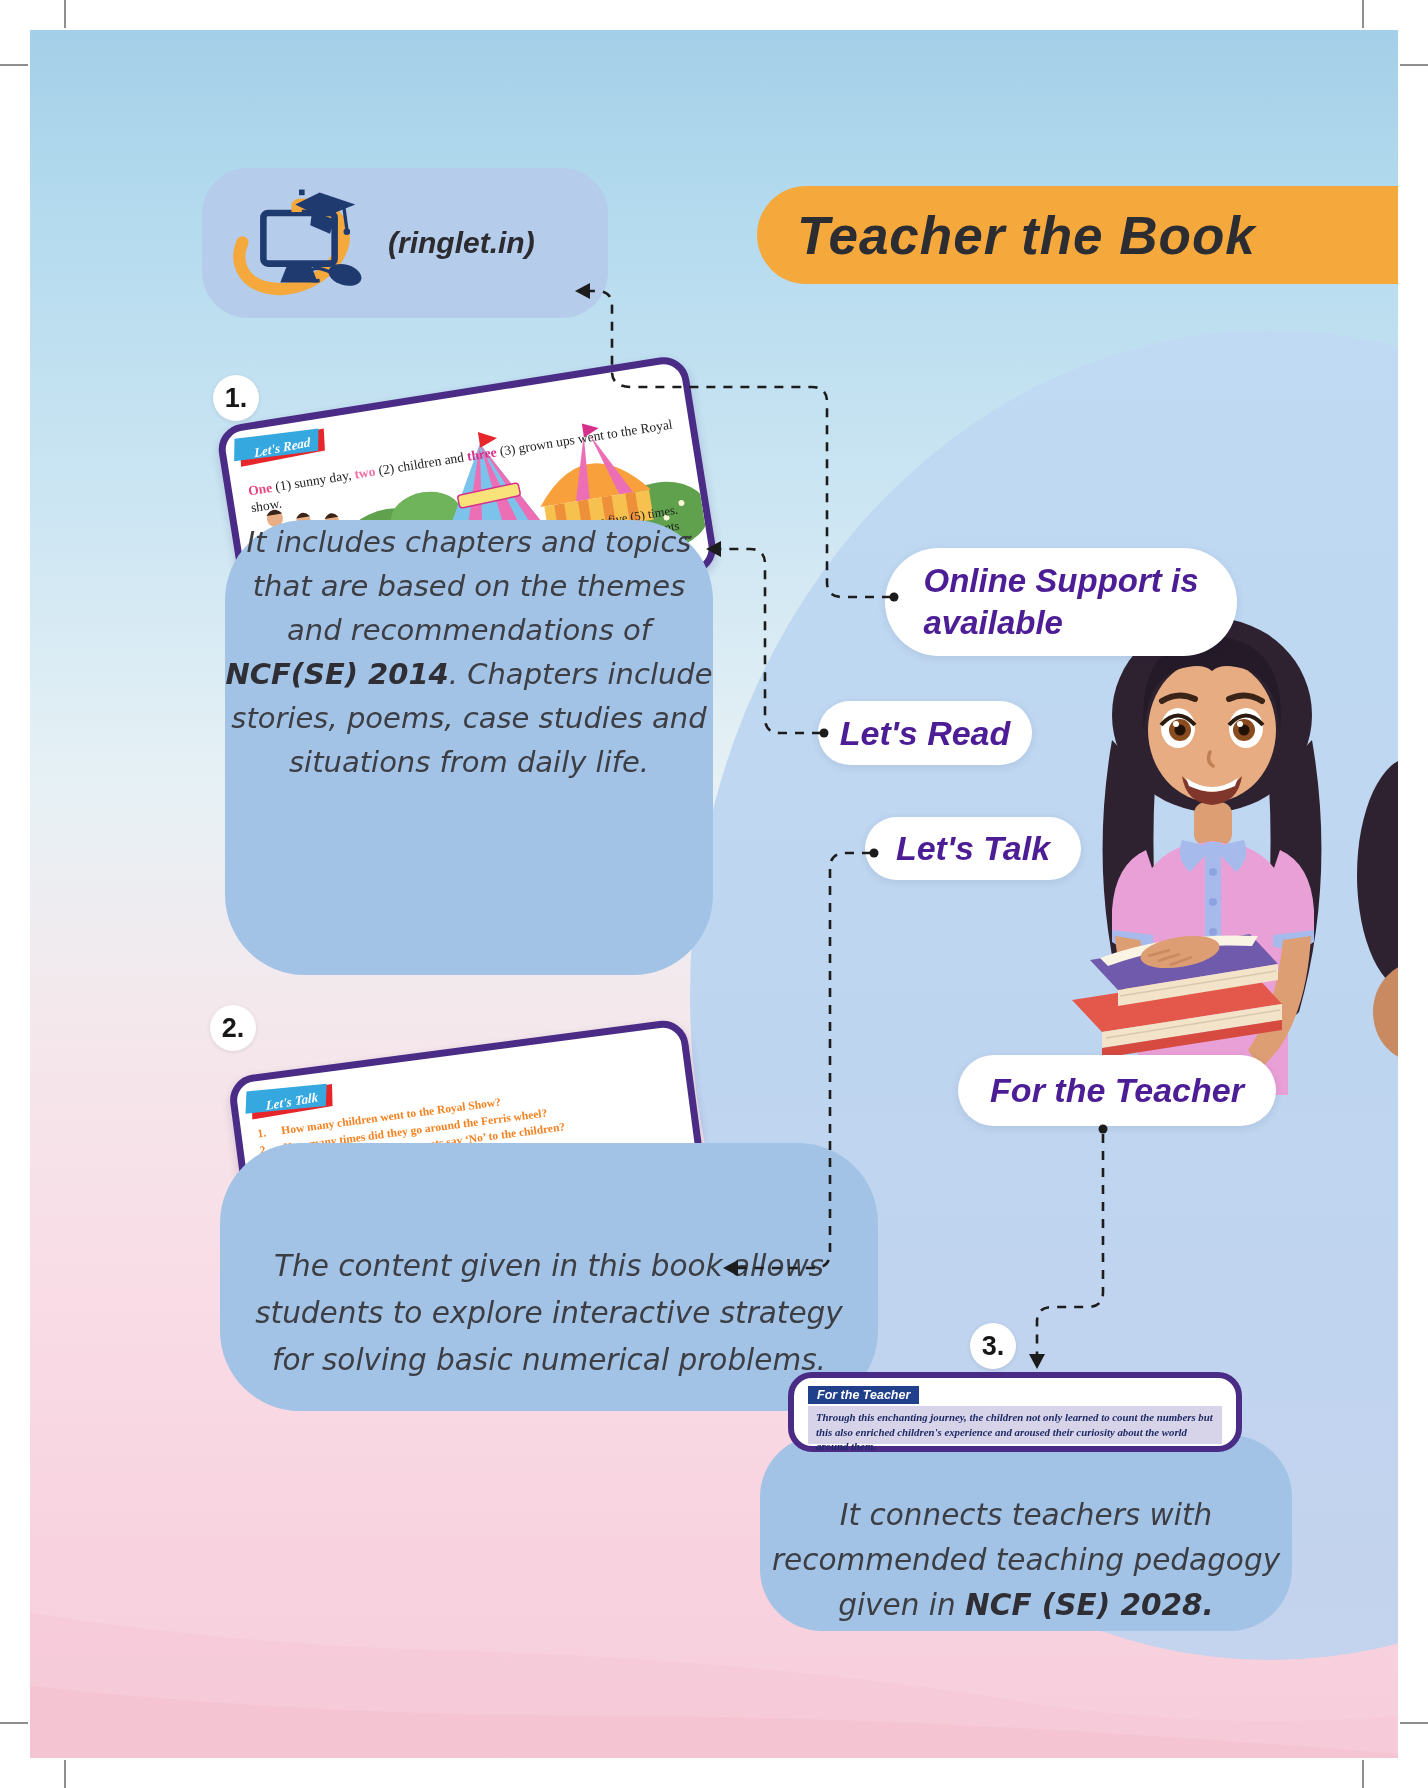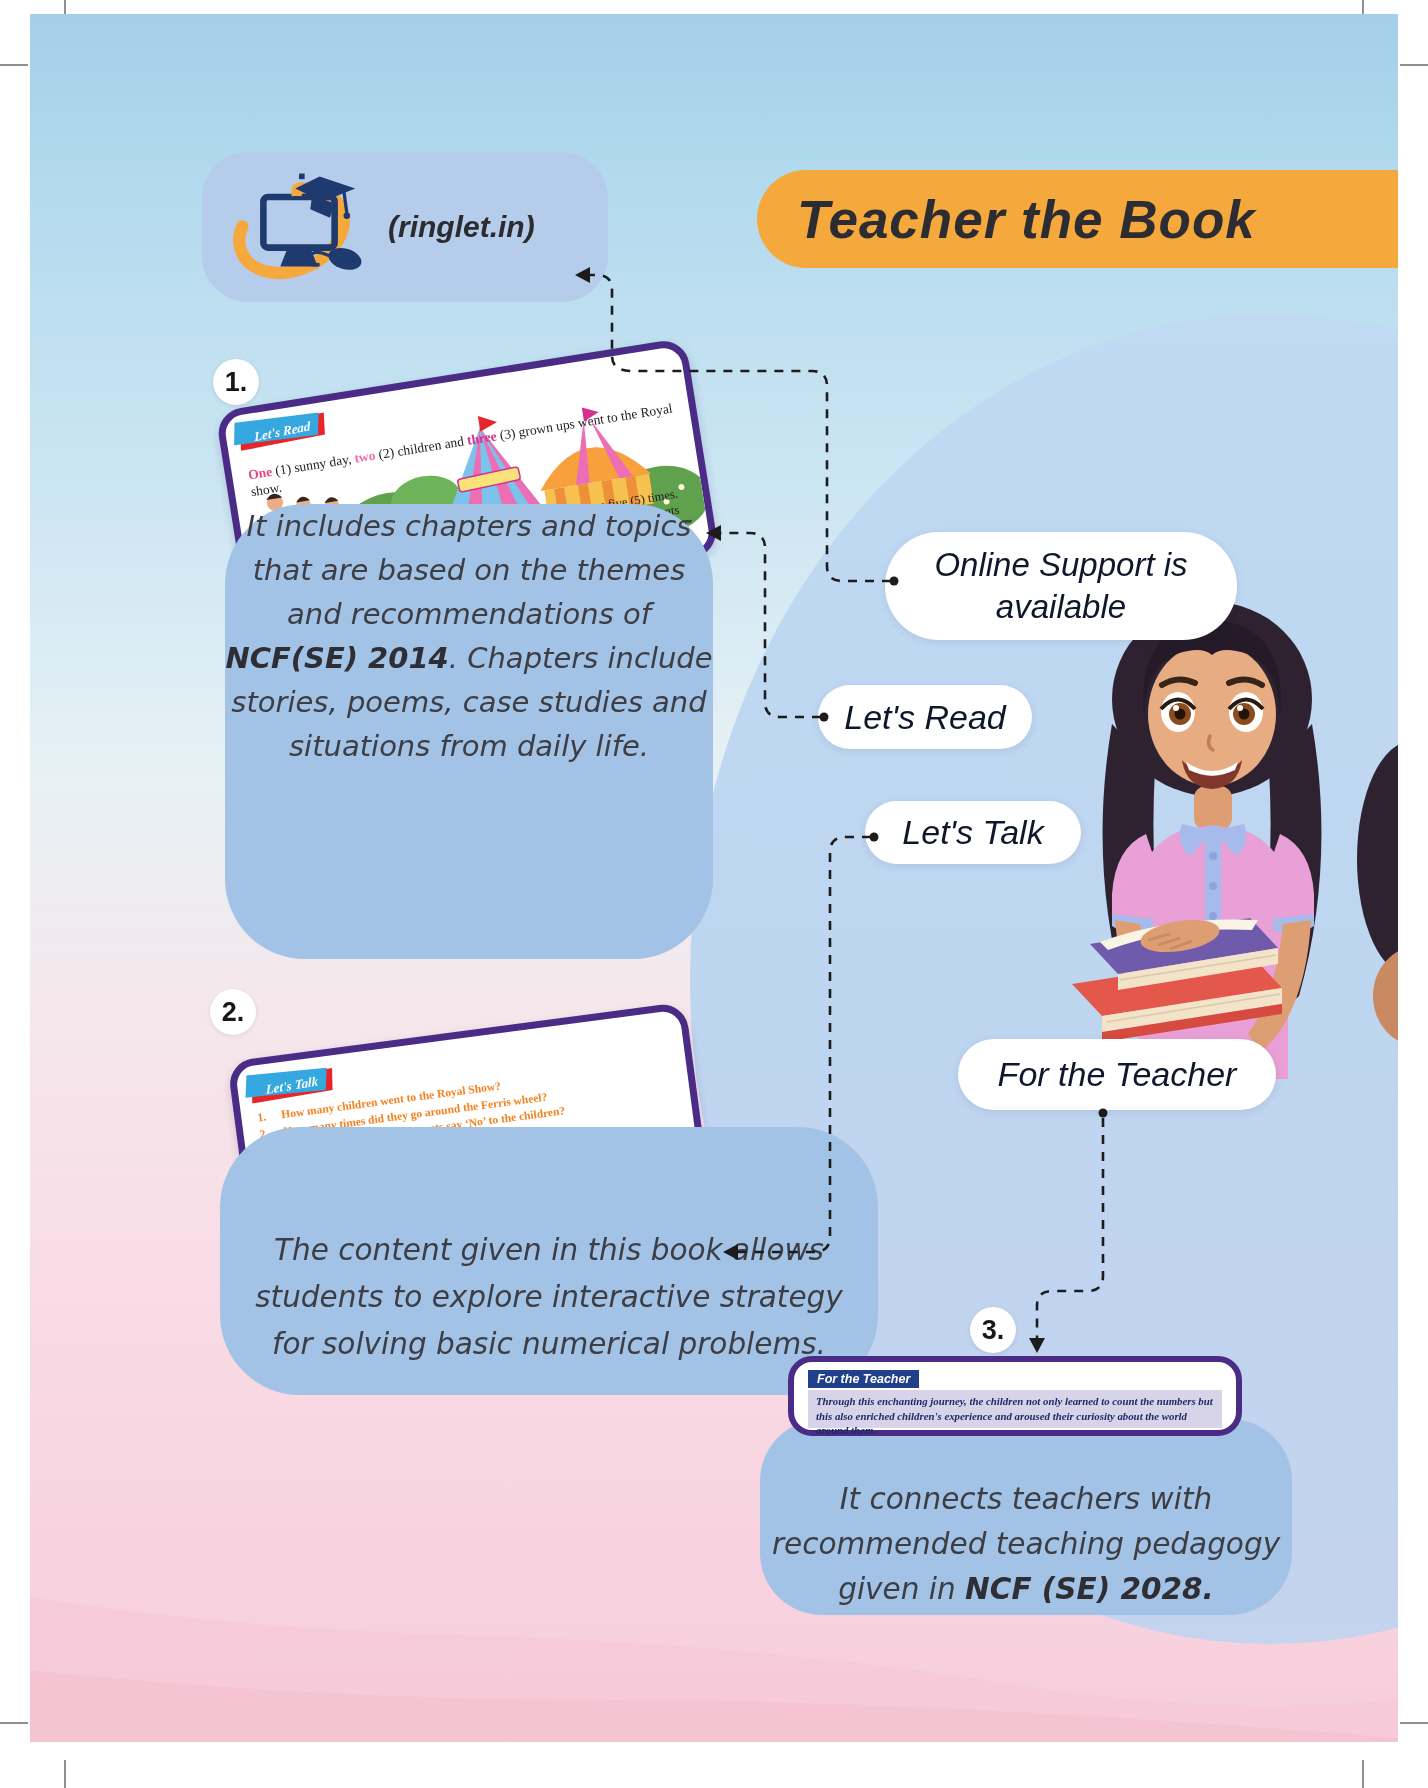--- a/index.html
+++ b/index.html
@@ -1,21 +1,21 @@
 <!DOCTYPE html>
 <html><head>
 <meta charset="utf-8">
 <style>
   html,body{margin:0;padding:0;background:#ffffff;}
   body{width:1428px;height:1788px;position:relative;overflow:hidden;
        font-family:"Liberation Sans",sans-serif;}
   
   .crop{position:absolute;background:#8f8f8f;}
   
-  #page{position:absolute;left:30px;top:14px;width:1368px;height:1728px;overflow:hidden;
+  #page{position:absolute;left:30px;top:30px;width:1368px;height:1728px;overflow:hidden;
         background:linear-gradient(180deg,#a4cfe8 0%,#b3daee 10%,#cde6f3 28%,#e7f1f5 44%,
                    #f4e8ec 57%,#f9dde6 72%,#f8d3df 88%,#f7cedb 100%);}
   .bg-circle{position:absolute;left:660px;top:300px;width:1160px;height:1330px;border-radius:50%;
         background:linear-gradient(180deg,#c0daf3 0%,#bed5f0 55%,#c4d3ee 100%);}
   .waves{position:absolute;left:0;bottom:0;width:1368px;height:200px;}
   
   .badge{position:absolute;left:172px;top:138px;width:406px;height:150px;border-radius:46px;
         background:#b5ccea;display:flex;align-items:center;}
   .badge svg{margin-left:22px;}
   .badge-label{font-style:italic;font-weight:700;font-size:30px;color:#2b2b30;margin-left:14px;}
@@ -56,22 +56,22 @@
         font-family:"DejaVu Sans",sans-serif;font-style:italic;white-space:pre-line;box-sizing:border-box;}
   .panel b{font-style:italic;color:#2e2e34;}
   .panel1{left:195px;top:490px;width:488px;height:455px;border-radius:80px;
         font-size:29px;line-height:44px;}
   .panel2{left:190px;top:1113px;width:658px;height:268px;border-radius:80px;
         padding-top:100px;font-size:29.5px;line-height:47px;}
   .panel3{left:730px;top:1405px;width:532px;height:196px;border-radius:62px;
         padding-top:58px;font-size:29.5px;line-height:45px;}
   
   .pill{position:absolute;background:#ffffff;display:flex;align-items:center;justify-content:center;
-        font-style:italic;font-weight:400;color:#0f172a;box-shadow:0 2px 8px rgba(30,40,80,.10);
-        text-align:center;white-space:pre-line;z-index:6;}
+        font-style:italic;font-weight:700;color:#4c1d95;box-shadow:0 2px 8px rgba(30,40,80,.10);
+        white-space:pre-line;z-index:6;}
   .pill-online{left:855px;top:518px;width:352px;height:108px;border-radius:54px;font-size:33px;line-height:42px;}
   .pill-read{left:788px;top:671px;width:214px;height:64px;border-radius:32px;font-size:34px;}
   .pill-talk{left:835px;top:787px;width:216px;height:63px;border-radius:32px;font-size:34px;}
   .pill-teacher{left:928px;top:1025px;width:318px;height:71px;border-radius:36px;font-size:34px;}
   
   .strip{position:absolute;left:758px;top:1342px;width:454px;height:80px;background:#ffffff;
         border:6px solid #4a2b85;border-radius:24px;box-sizing:border-box;z-index:5;}
   .strip-label{position:absolute;left:14px;top:8px;background:#21408c;color:#ffffff;
         font-style:italic;font-weight:700;font-size:12.5px;padding:2px 9px;z-index:2;}
   .strip-body{position:absolute;left:14px;right:14px;top:28px;height:38px;background:#d7d4e9;

